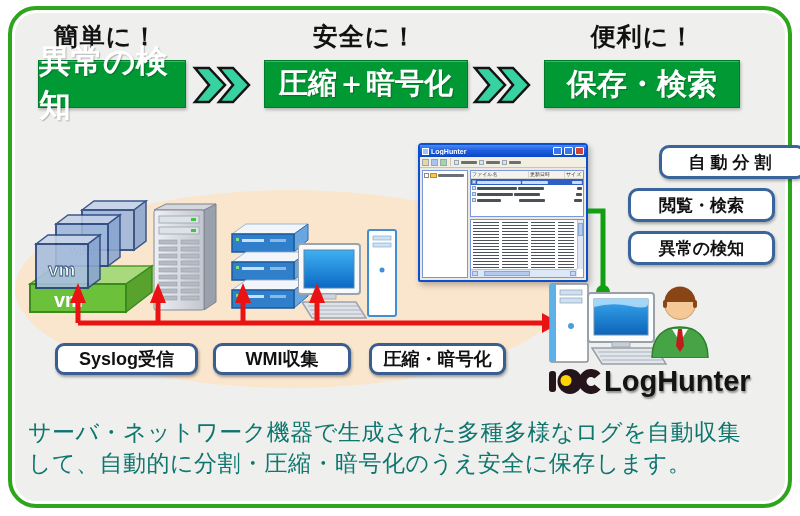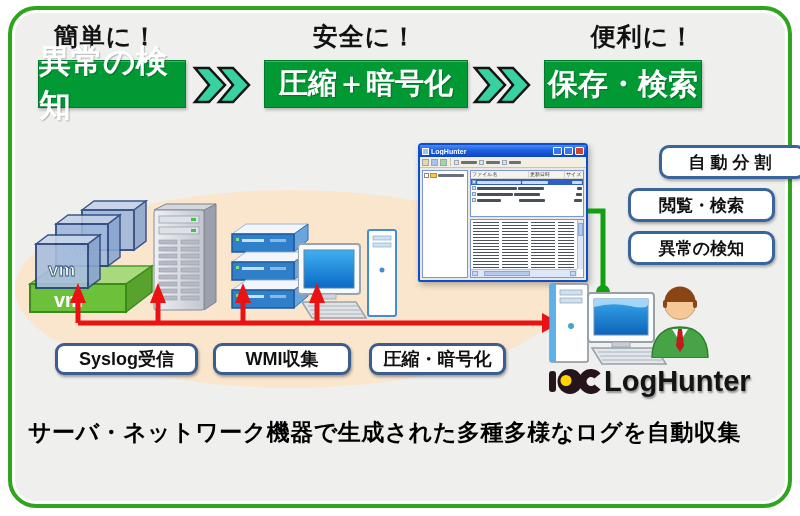--- a/index.html
+++ b/index.html
@@ -62,21 +62,21 @@
     position:absolute; top:343px; height:32px;
     background:#ffffff; border:3px solid #3a5e91; border-radius:9px;
     box-shadow:1px 2px 3px rgba(0,0,0,.35);
     display:flex; align-items:center; justify-content:center;
     font-size:18px; font-weight:700; color:#111;
   }
 
   
   .footer {
     position:absolute; left:28px; top:417px; width:748px;
-    font-size:23px; font-weight:700; color:#000000; line-height:31px; letter-spacing:0.5px;
+    font-size:23px; font-weight:400; color:#0f766e; line-height:31px; letter-spacing:0.5px;
   }
 
   
   .logo-text {
     position:absolute; left:604px; top:365px;
     font-size:29px; font-weight:900; color:#141414;
     text-shadow:1px 2px 2px rgba(0,0,0,.4);
   }
 
   
@@ -132,21 +132,21 @@
 <body>
 
 <div class="frame"></div>
 
 <div class="step-caption" style="left:32px;width:148px;">簡単に！</div>
 <div class="step-caption" style="left:264px;width:202px;">安全に！</div>
 <div class="step-caption" style="left:544px;width:198px;">便利に！</div>
 
 <div class="step-box" style="left:38px;width:148px;font-size:32px;">異常の検知</div>
 <div class="step-box" style="left:264px;width:204px;font-size:29px;">圧縮＋暗号化</div>
-<div class="step-box" style="left:544px;width:158px;font-size:30px;">保存・検索</div>
+<div class="step-box" style="left:544px;width:196px;font-size:30px;">保存・検索</div>
 
 <svg class="chevrons" style="left:192px;" width="62" height="40" viewBox="0 0 62 40">
   <polygon points="3,3 17,3 33,20 17,37 3,37 17,20" fill="#38d2a2" stroke="#141414" stroke-width="2.5"></polygon>
   <polygon points="27,3 41,3 57,20 41,37 27,37 41,20" fill="#38d2a2" stroke="#141414" stroke-width="2.5"></polygon>
 </svg>
 <svg class="chevrons" style="left:472px;" width="62" height="40" viewBox="0 0 62 40">
   <polygon points="3,3 17,3 33,20 17,37 3,37 17,20" fill="#38d2a2" stroke="#141414" stroke-width="2.5"></polygon>
   <polygon points="27,3 41,3 57,20 41,37 27,37 41,20" fill="#38d2a2" stroke="#141414" stroke-width="2.5"></polygon>
 </svg>
 
@@ -405,13 +405,14 @@
   <path d="M50.5,13.0 A8.5,8.5 0 1 0 50.5,24.0" fill="none" stroke="#26141c" stroke-width="8"></path>
 </svg>
 <div class="logo-text">LogHunter</div>
 
 <div class="method-box" style="left:55px;width:143px;">Syslog受信</div>
 <div class="method-box" style="left:213px;width:138px;">WMI収集</div>
 <div class="method-box" style="left:369px;width:137px;">圧縮・暗号化</div>
 
 <div class="footer">
   <div>サーバ・ネットワーク機器で生成された多種多様なログを自動収集</div>
+  <div>して、自動的に分割・圧縮・暗号化のうえ安全に保存します。</div>
 </div>
 
 </body></html>

